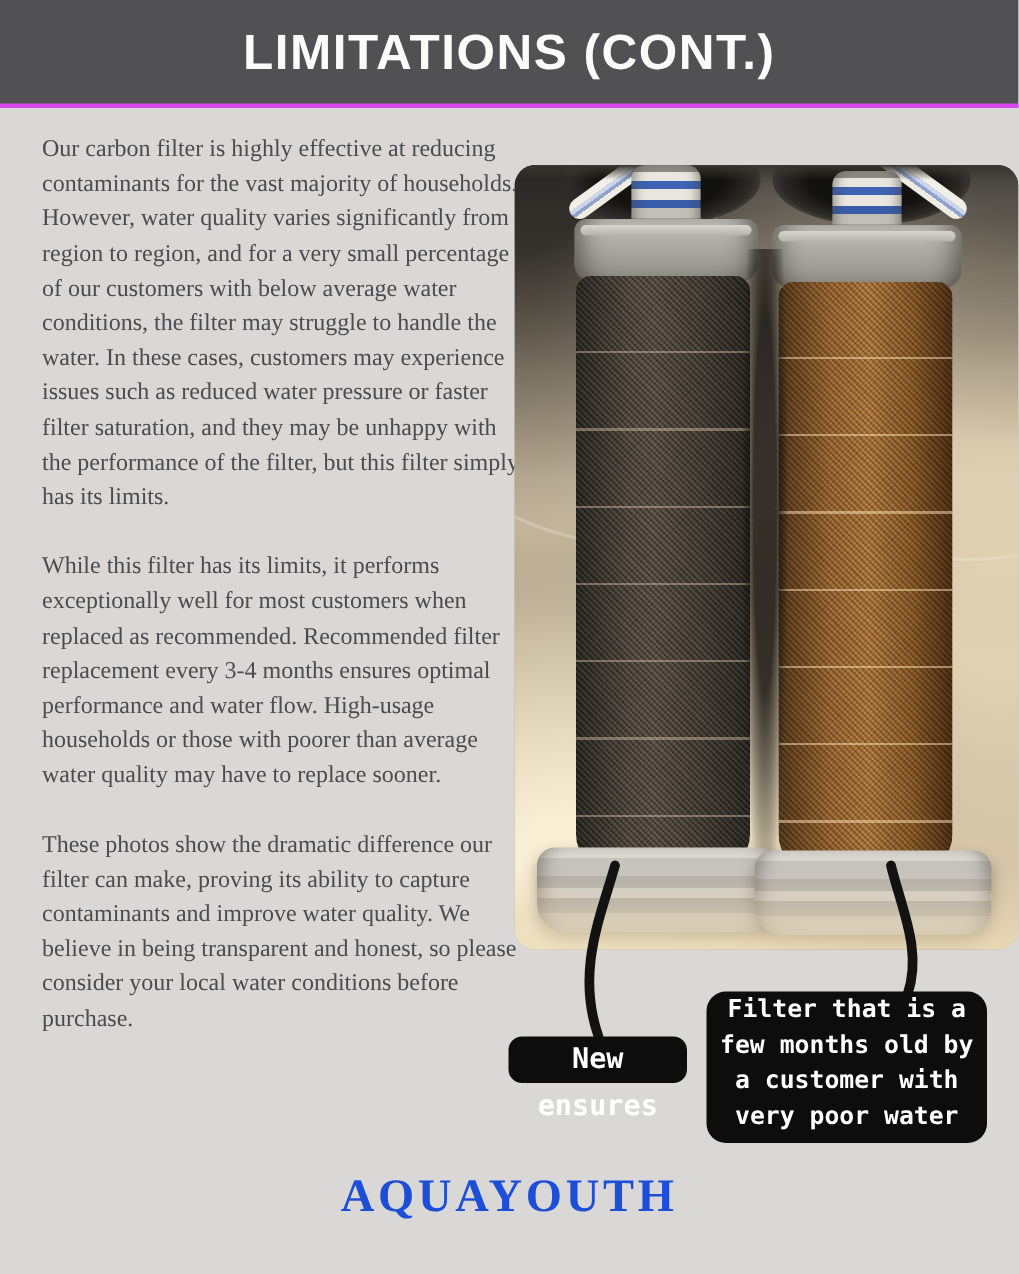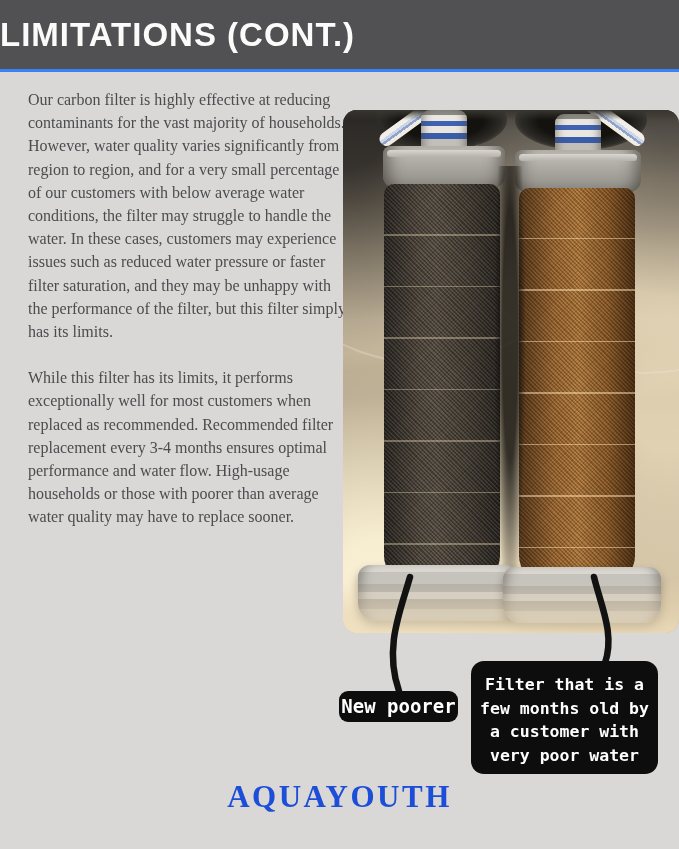--- a/index.html
+++ b/index.html
@@ -5,22 +5,22 @@
   html,body{margin:0;padding:0;}
   body{
     width:679px;height:849px;position:relative;overflow:hidden;
     background:#d9d8d6;
     font-family:"Liberation Sans",sans-serif;
   }
 
   
   .header{
     position:absolute;left:0;top:0;width:679px;height:69px;
-    background:#515153;border-bottom:3px solid #3b82f6;
-    display:flex;align-items:center;
+    background:#515153;border-bottom:3px solid #d946ef;
+    display:flex;align-items:center;justify-content:center;
   }
   .header-title{
     color:#fbfbfa;font-size:33px;font-weight:bold;letter-spacing:1px;
   }
 
   
   .copy{
     position:absolute;left:28px;top:88px;width:318px;
     color:#4b4c4f;font-size:16px;line-height:23.2px;
     font-weight:400;
@@ -104,21 +104,21 @@
   .callout{
     position:absolute;background:#0d0d0d;color:#ffffff;
     font-family:"DejaVu Sans Mono",monospace;font-weight:bold;text-align:center;
   }
   .callout-new{
     left:339px;top:691px;width:119px;height:31px;border-radius:9px;
     font-size:19px;line-height:31px;
   }
   .callout-old{
     left:471px;top:661px;width:187px;border-radius:13px;
-    font-size:16.5px;line-height:23.5px;padding:12px 2px 7px 2px;box-sizing:border-box;
+    font-size:16.5px;line-height:23.5px;padding:0 2px 7px 2px;box-sizing:border-box;
   }
 
   
   .footer{
     position:absolute;left:0;top:779px;width:679px;text-align:center;
   }
   .brand{
     font-family:"Liberation Serif",serif;font-weight:bold;
     font-size:31px;letter-spacing:2.5px;color:#1d4ed8;
   }
@@ -126,20 +126,21 @@
 </head>
 <body>
 
 <div class="header">
   <div class="header-title">LIMITATIONS (CONT.)</div>
 </div>
 
 <div class="copy">
   <p>Our carbon filter is highly effective at reducing contaminants for the vast majority of households. However, water quality varies significantly from region to region, and for a very small percentage of our customers with below average water conditions, the filter may struggle to handle the water. In these cases, customers may experience issues such as reduced water pressure or faster filter saturation, and they may be unhappy with the performance of the filter, but this filter simply has its limits.</p>
   <p>While this filter has its limits, it performs exceptionally well for most customers when replaced as recommended. Recommended filter replacement every 3-4 months ensures optimal performance and water flow. High-usage households or those with poorer than average water quality may have to replace sooner.</p>
+  <p>These photos show the dramatic difference our filter can make, proving its ability to capture contaminants and improve water quality. We believe in being transparent and honest, so please consider your local water conditions before purchase.</p>
 </div>
 
 <div class="photo">
   <div class="sink-bg"></div>
   <div class="sink-arc arc-1"></div>
   <div class="sink-arc arc-2"></div>
 
   <div class="arch arch-left"></div>
   <div class="arch arch-right"></div>
   <div class="hose hose-left"></div>
@@ -163,18 +164,18 @@
   <div class="collar collar-left"></div>
   <div class="collar collar-right"></div>
   <div class="floor-light"></div>
 </div>
 
 <svg class="pointer-svg" viewBox="0 0 679 849" xmlns="http://www.w3.org/2000/svg">
   <path d="M410,577 C400,612 384,648 399,691" fill="none" stroke="#121212" stroke-width="6.5" stroke-linecap="round"></path>
   <path d="M594,577 C601,606 615,634 605,663" fill="none" stroke="#121212" stroke-width="6.5" stroke-linecap="round"></path>
 </svg>
 
-<div class="callout callout-new">New poorer</div>
+<div class="callout callout-new">New ensures</div>
 <div class="callout callout-old">Filter that is a few months old by a customer with very poor water</div>
 
 <div class="footer">
   <span class="brand">AQUAYOUTH</span>
 </div>
 
 </body></html>

